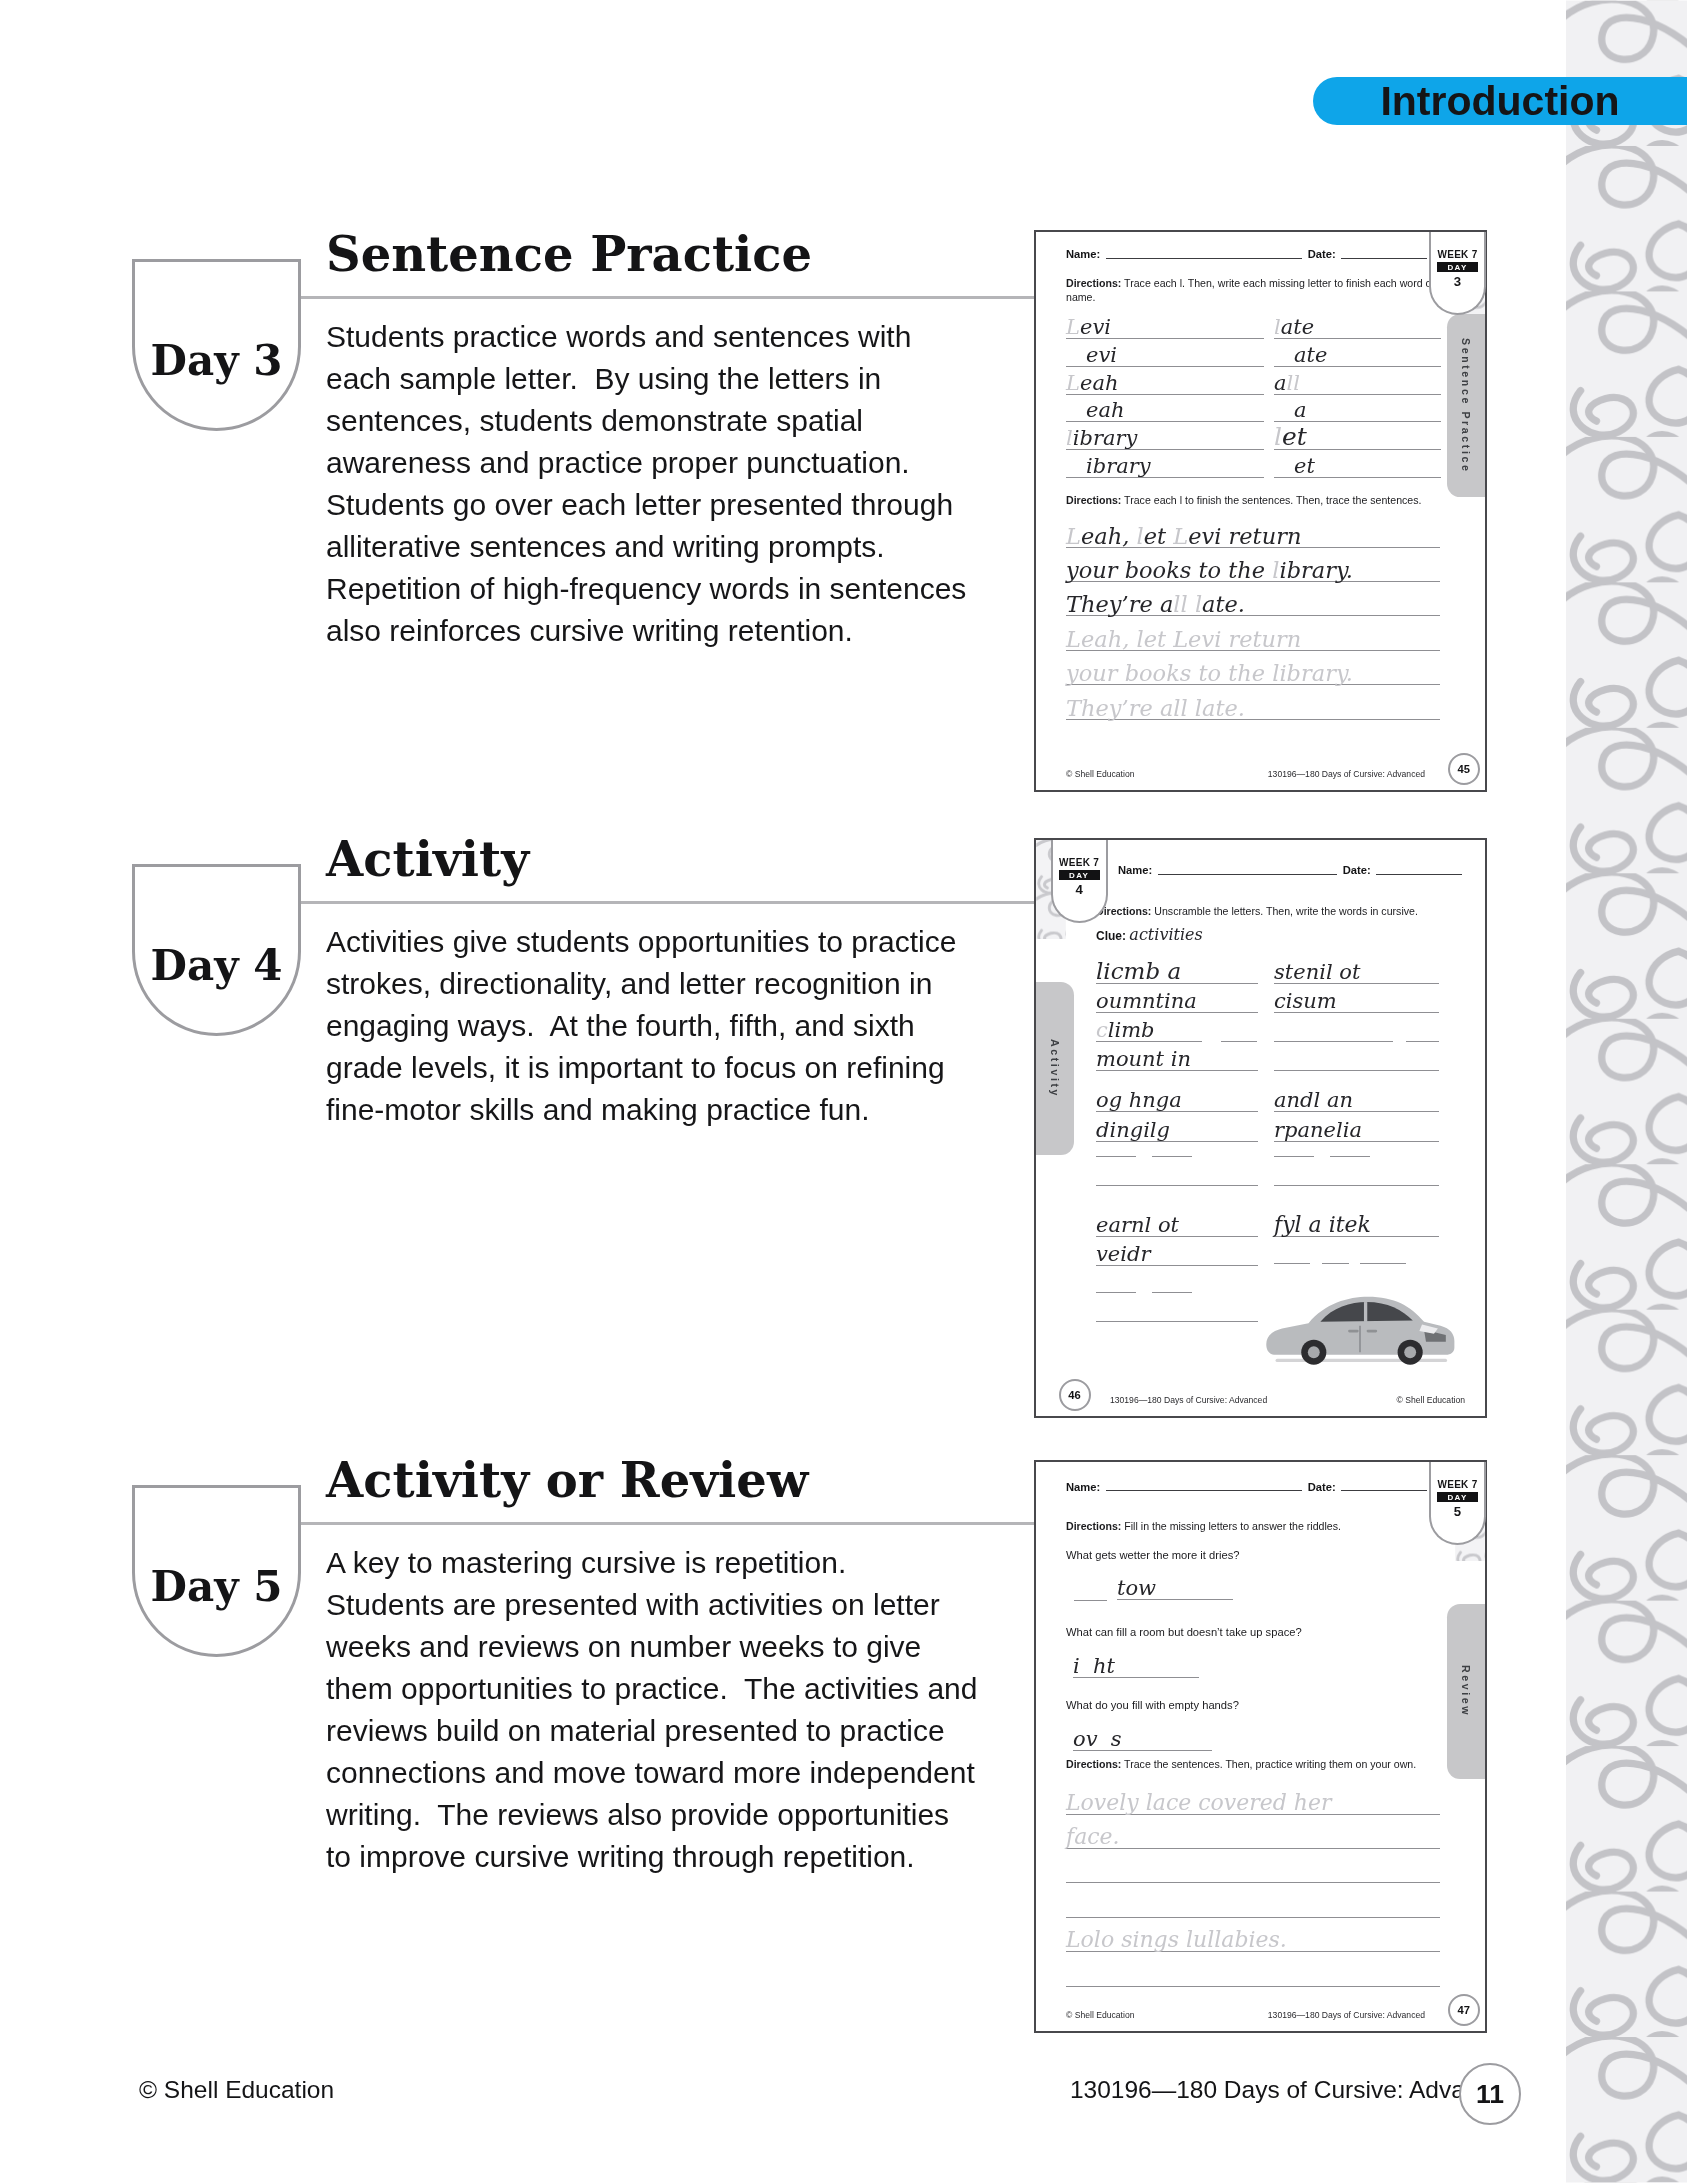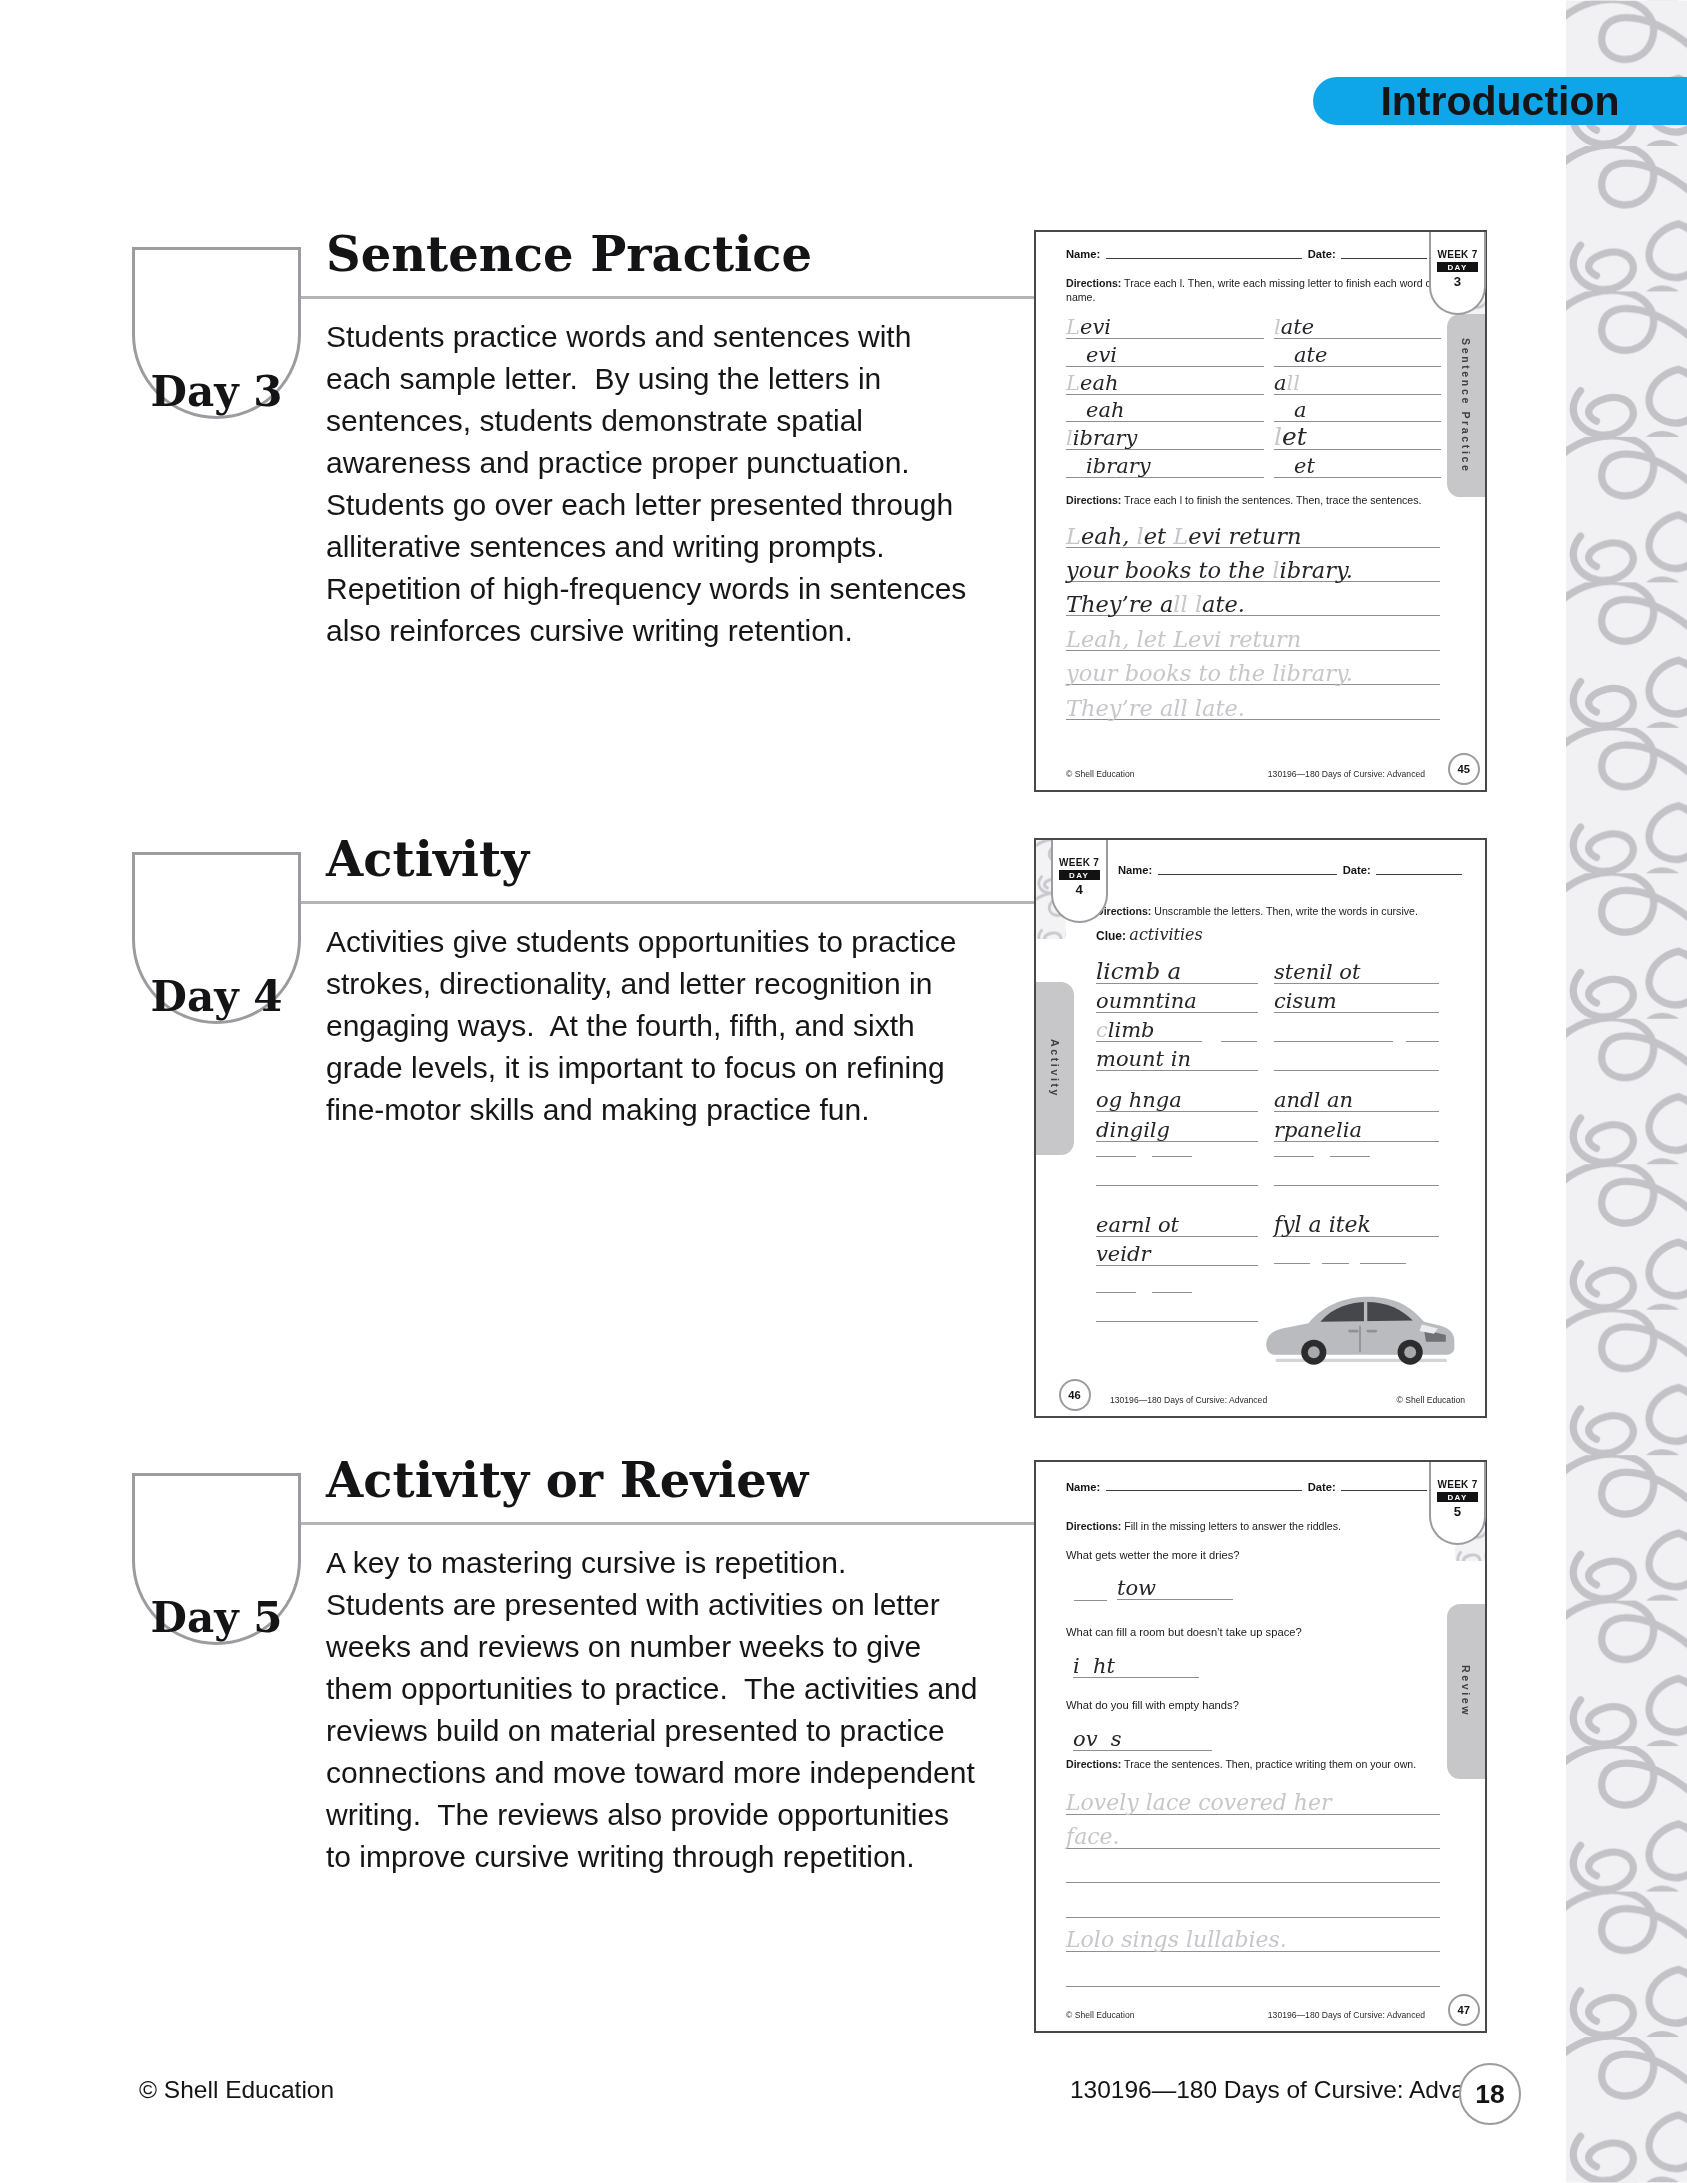--- a/index.html
+++ b/index.html
@@ -6,22 +6,22 @@
   .page{position:relative;width:1687px;height:2183px;background:#fff;overflow:hidden;
         font-family:"Liberation Sans",sans-serif;color:#161618;}
   
   .band{position:absolute;top:0;right:0;width:121px;height:2183px;z-index:1;}
   
   .intro{position:absolute;left:1313px;top:77px;width:374px;height:48px;background:#0ea5e9;
          border-radius:33px 0 0 33px;z-index:3;display:flex;align-items:center;justify-content:center;}
   .intro span{font-weight:700;font-size:41px;color:#151517;letter-spacing:0;}
   
   .badge{position:absolute;left:132px;width:169px;height:172px;background:#fff;border:3.3px solid #9c9ca0;
-         border-radius:0 0 86px 86px;display:flex;align-items:flex-end;justify-content:center;
-         padding-top:30px;box-sizing:border-box;z-index:2;}
+         border-radius:0 0 86px 86px;display:flex;align-items:center;justify-content:center;
+         padding-top:30px;box-sizing:border-box;z-index:2;margin-top:12px;}
   .badge span{font-family:"DejaVu Serif",serif;font-weight:700;font-size:42px;color:#141416;}
   .stitle{position:absolute;left:326px;font-family:"DejaVu Serif",serif;font-weight:700;
           font-size:48px;line-height:1;color:#141416;z-index:2;}
   .srule{position:absolute;left:301px;width:733px;height:3.3px;background:#b5b5b8;z-index:1;}
   .sbody{position:absolute;left:326px;width:655px;font-size:30px;line-height:42px;color:#161618;
          white-space:pre-wrap;}
   
   .ws{position:absolute;left:1034px;width:453px;background:#fff;border:2px solid #48484c;
       box-sizing:border-box;z-index:2;}
   .strip{position:absolute;top:0;bottom:0;width:30px;overflow:hidden;}
@@ -366,16 +366,16 @@
       <span>© Shell Education</span>
       <span>130196—180 Days of Cursive: Advanced</span>
     </div>
     <div class="pnum" style="right:5.3px;bottom:5.3px">47</div>
   </div>
 
   <div class="pfoot">
     <span>© Shell Education</span>
     <span>130196—180 Days of Cursive: Advanced</span>
   </div>
-  <div class="pcirc">18</div>
+  <div class="pcirc">11</div>
 
 </div>
 
 
 </body></html>

